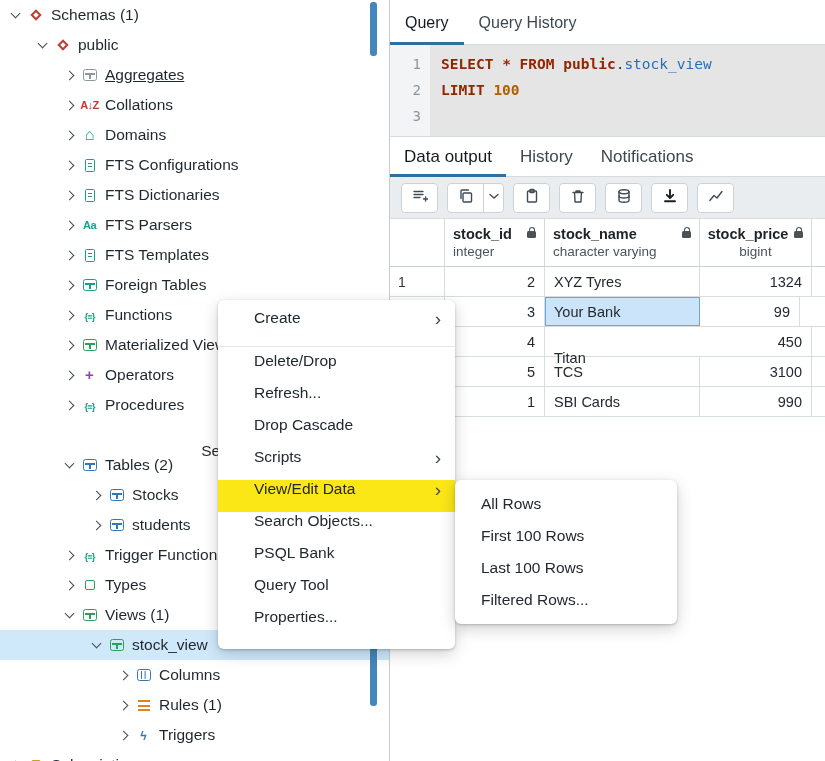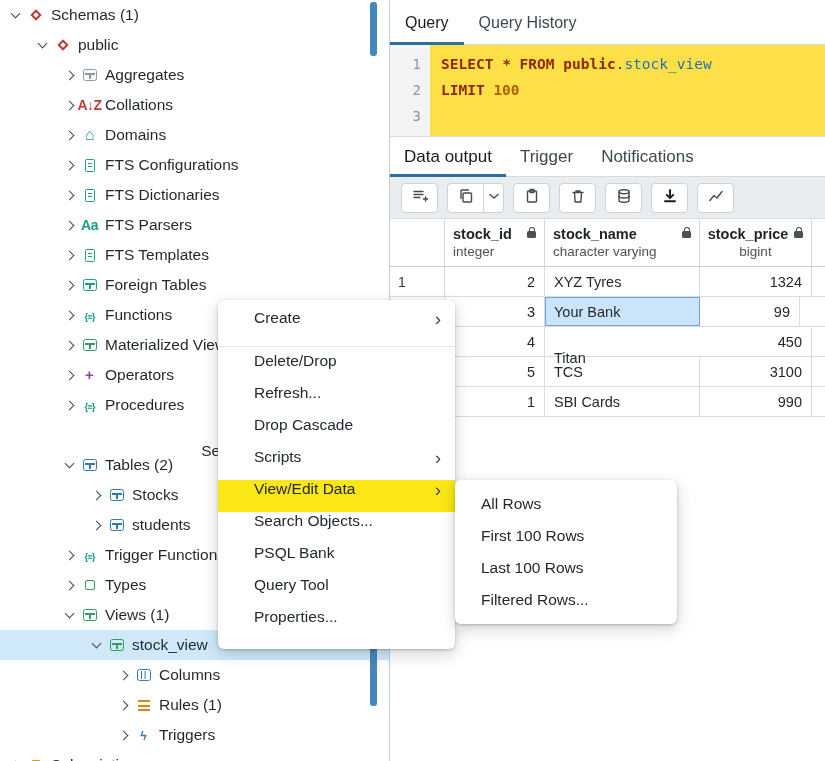--- a/index.html
+++ b/index.html
@@ -29,27 +29,27 @@
   .shape-columns::before{content:'';position:absolute;left:3.5px;top:1px;bottom:1px;width:1.4px;background:currentColor;box-shadow:3.6px 0 0 currentColor}
   .shape-diamond{width:8px;height:8px;border:2px solid currentColor;transform:rotate(45deg)}
   .shape-square{width:10px;height:10px;border:1.7px solid currentColor;border-radius:2px}
   .shape-page{width:10px;height:13px;border:1.5px solid currentColor;border-radius:1.5px}
   .shape-page::before{content:'';position:absolute;left:2px;right:2px;top:3px;height:1.3px;background:currentColor;box-shadow:0 3px 0 currentColor}
   .shape-list{width:12px;height:11px;background:repeating-linear-gradient(to bottom,currentColor 0 2px,transparent 2px 4.5px)}
   .shape-house::before{content:'⌂';font-size:16px;line-height:1}
   .shape-braces::before{content:'{≡}';font-size:9.5px;letter-spacing:-1px}
   .shape-operator::before{content:'+';font-size:15px;line-height:1}
   .shape-trigger::before{content:'ϟ';font-size:12px;line-height:1}
-  .shape-text{font-size:14px;letter-spacing:-0.5px}
+  .shape-text{font-size:11px;letter-spacing:-0.5px}
   .tree-label{color:#1f272e}
   .vthumb{position:absolute;left:370px;width:7px;border-radius:3px;background:#4586bb}
 
   
   .right-panel{position:absolute;left:389px;top:0;right:0;bottom:0;border-left:1px solid #c6ccd2;
-    display:flex;flex-direction:column;background:#fde047}
+    display:flex;flex-direction:column;background:#e5e5e5}
   .tabbar{display:flex;border-bottom:1px solid #d5dade;background:#fff;flex:none}
   .tab{position:relative;color:#3c4850;cursor:default}
   .qtabs .tab{padding:14px 15px 12px;font-size:16px}
   .otabs .tab{padding:10px 14px 9px;font-size:17px}
   .tab.active{color:#141c22}
   .tab.active::after{content:'';position:absolute;left:0;right:0;bottom:-1px;height:3px;background:var(--accent)}
 
   .editor{display:flex;height:92px;border-bottom:1px solid #d5dade;overflow:hidden;flex:none}
   .gutter{width:40px;background:#f2f4f5;color:#8b959c;font-family:"DejaVu Sans Mono",monospace;
     font-size:14px;text-align:right;padding:6px 9px 0 0;line-height:26px;flex:none}
@@ -109,21 +109,21 @@
           </span>
           <span class="tree-label">Schemas (1)</span>
         </div>
         <div class="tree-row" style="padding-left: 39px;">
           <span class="chev down"></span>
           <span class="ticon" style="color: rgb(191, 59, 52);">
             <i class="shape-diamond"></i>
           </span>
           <span class="tree-label">public</span>
         </div>
-        <div class="tree-row" style="padding-left: 66px;">
+        <div class="tree-row" style="padding-left: 66px; text-decoration: underline;">
           <span class="chev right"></span>
           <span class="ticon" style="color: rgb(138, 152, 163);">
             <i class="shape-table"></i>
           </span>
           <span class="tree-label">Aggregates</span>
         </div>
         <div class="tree-row" style="padding-left: 66px;">
           <span class="chev right"></span>
           <span class="ticon" style="color: rgb(194, 59, 51);">
             <i class="shape-text">A↓Z</i>
@@ -297,21 +297,21 @@
     <div class="editor">
       <div class="gutter">
           <div>1</div>
           <div>2</div>
           <div>3</div>
         </div>
       <div class="code"><div class="code-line"><span class="tk-kw">SELECT</span><span class="tk-pl"> </span><span class="tk-kw">*</span><span class="tk-pl"> </span><span class="tk-kw">FROM</span><span class="tk-pl"> </span><span class="tk-kw">public</span><span class="tk-pl">.</span><span class="tk-ident">stock_view</span></div><div class="code-line"><span class="tk-kw">LIMIT</span><span class="tk-pl"> </span><span class="tk-num">100</span></div><div class="code-line">&nbsp;</div></div>
     </div>
     <div class="tabbar otabs">
         <div class="tab active">Data output</div>
-        <div class="tab">Trigger</div>
+        <div class="tab">History</div>
         <div class="tab">Notifications</div>
       </div>
     <div class="toolbar">
         <div class="tb-group">
           <button class="tb-btn">
             <span><svg width="16" height="16" viewBox="0 0 16 16" fill="none" stroke="#3f4b55" stroke-width="1.4" stroke-linecap="round" stroke-linejoin="round">
                 <path d="M2 3.5h9M2 6.5h9M2 9.5h6"></path>
                 <path d="M11.5 11h4.2M13.6 8.9v4.2"></path>
               </svg></span>
           </button>

